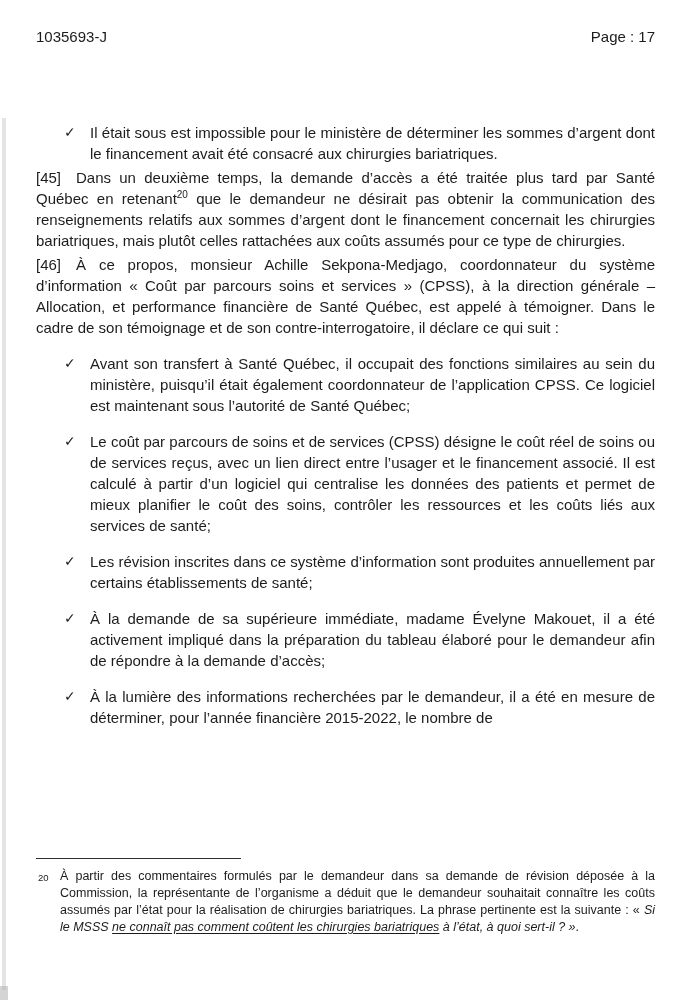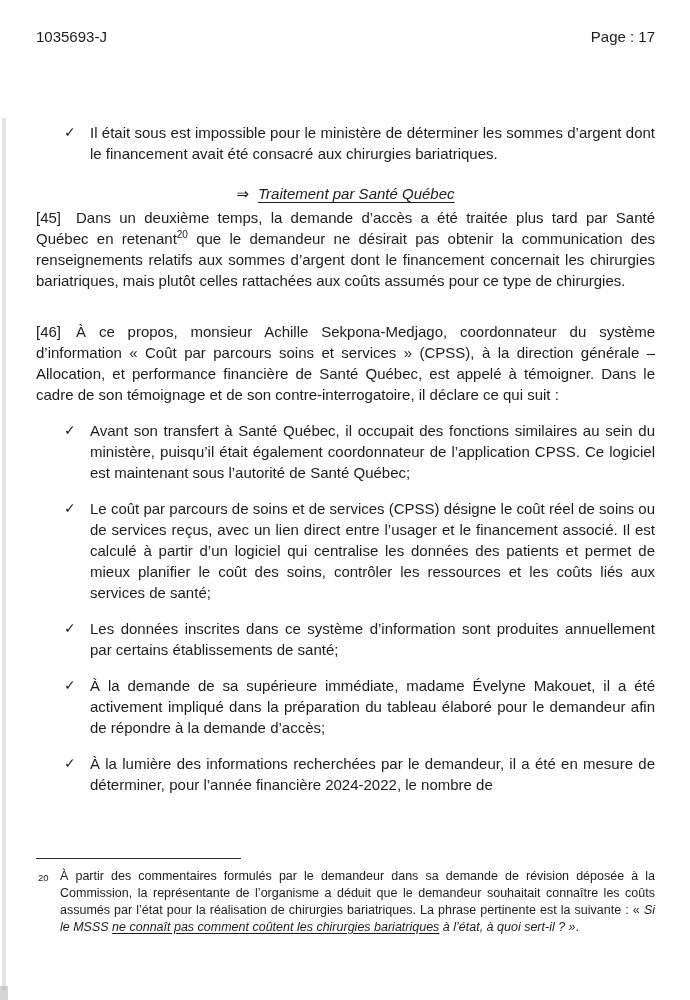--- a/index.html
+++ b/index.html
@@ -48,21 +48,21 @@
   }
   .heading .arrow { font-style:normal; margin-right:9px; }
   .heading .heading-text {
     font-style:italic;
     text-decoration:underline;
     text-underline-offset:3px;
   }
 
   .para { text-align:justify; }
   .para-45 { margin-top:3px; }
-  .para-46 { margin-top:30px; }
+  .para-46 { margin-top:3px; }
   .pnum { margin-right:15px; }
   sup.ref { font-size:10px; line-height:0; vertical-align:6px; }
 
   .witness-bullets .bullet { margin-top:15px; }
 
   .footnote-block {
     position:absolute; left:36px; right:35px; top:858px;
     font-size:12.5px; line-height:17px;
   }
   .fn-sep {
@@ -95,52 +95,49 @@
     <span>Page : 17</span>
   </div>
 
   <div class="body-col">
 
     <div class="bullet">
       <span class="check">✓</span>
       <div class="btext">Il était sous est impossible pour le ministère de déterminer les sommes d’argent dont le financement avait été consacré aux chirurgies bariatriques.</div>
     </div>
 
-    <div class="heading">
-      <span class="arrow">⇒</span><span class="heading-text">Traitement par Santé Québec</span>
-    </div>
 
     <div class="para para-45">
       <span class="pnum">[45]</span><span>Dans un deuxième temps, la demande d’accès a été traitée plus tard par Santé Québec en retenant</span><sup class="ref">20</sup><span> que le demandeur ne désirait pas obtenir la communication des renseignements relatifs aux sommes d’argent dont le financement concernait les chirurgies bariatriques, mais plutôt celles rattachées aux coûts assumés pour ce type de chirurgies.</span>
     </div>
 
     <div class="para para-46">
       <span class="pnum">[46]</span><span>À ce propos, monsieur Achille Sekpona-Medjago, coordonnateur du système d’information «&nbsp;Coût par parcours soins et services&nbsp;» (CPSS), à la direction générale – Allocation, et performance financière de Santé Québec, est appelé à témoigner. Dans le cadre de son témoignage et de son contre-interrogatoire, il déclare ce qui suit :</span>
     </div>
 
     <div class="witness-bullets">
       <div class="bullet">
         <span class="check">✓</span>
         <div class="btext">Avant son transfert à Santé Québec, il occupait des fonctions similaires au sein du ministère, puisqu’il était également coordonnateur de l’application CPSS. Ce logiciel est maintenant sous l’autorité de Santé Québec;</div>
       </div>
       <div class="bullet">
         <span class="check">✓</span>
         <div class="btext">Le coût par parcours de soins et de services (CPSS) désigne le coût réel de soins ou de services reçus, avec un lien direct entre l’usager et le financement associé. Il est calculé à partir d’un logiciel qui centralise les données des patients et permet de mieux planifier le coût des soins, contrôler les ressources et les coûts liés aux services de santé;</div>
       </div>
       <div class="bullet">
         <span class="check">✓</span>
-        <div class="btext">Les données inscrites dans ce système d’information sont produites annuellement par certains établissements de santé;</div>
+        <div class="btext">Les révision inscrites dans ce système d’information sont produites annuellement par certains établissements de santé;</div>
       </div>
       <div class="bullet">
         <span class="check">✓</span>
         <div class="btext">À la demande de sa supérieure immédiate, madame Évelyne Makouet, il a été activement impliqué dans la préparation du tableau élaboré pour le demandeur afin de répondre à la demande d’accès;</div>
       </div>
       <div class="bullet">
         <span class="check">✓</span>
-        <div class="btext">À la lumière des informations recherchées par le demandeur, il a été en mesure de déterminer, pour l’année financière 2024-2022, le nombre de</div>
+        <div class="btext">À la lumière des informations recherchées par le demandeur, il a été en mesure de déterminer, pour l’année financière 2015-2022, le nombre de</div>
       </div>
     </div>
 
   </div>
 
   <div class="footnote-block">
     <div class="fn-sep"></div>
     <div class="fn-row">
       <span class="fn-num">20</span>
       <div class="fn-text">

